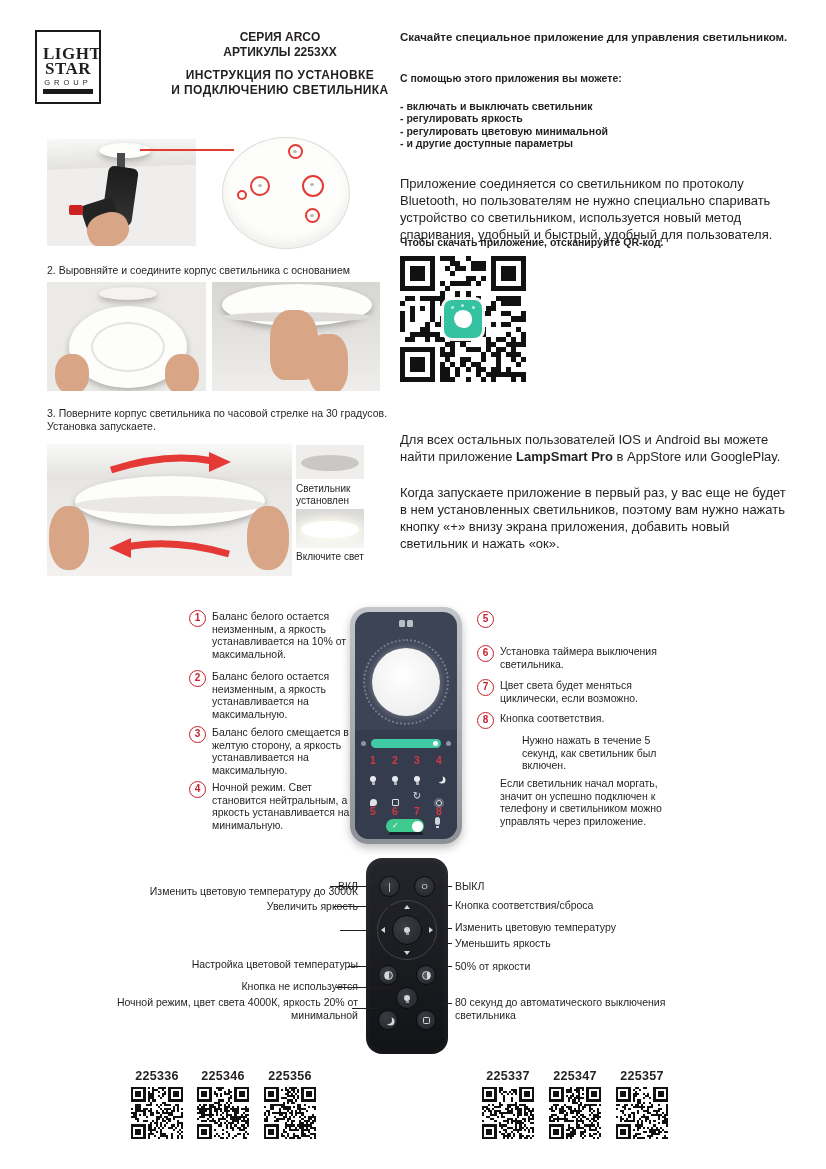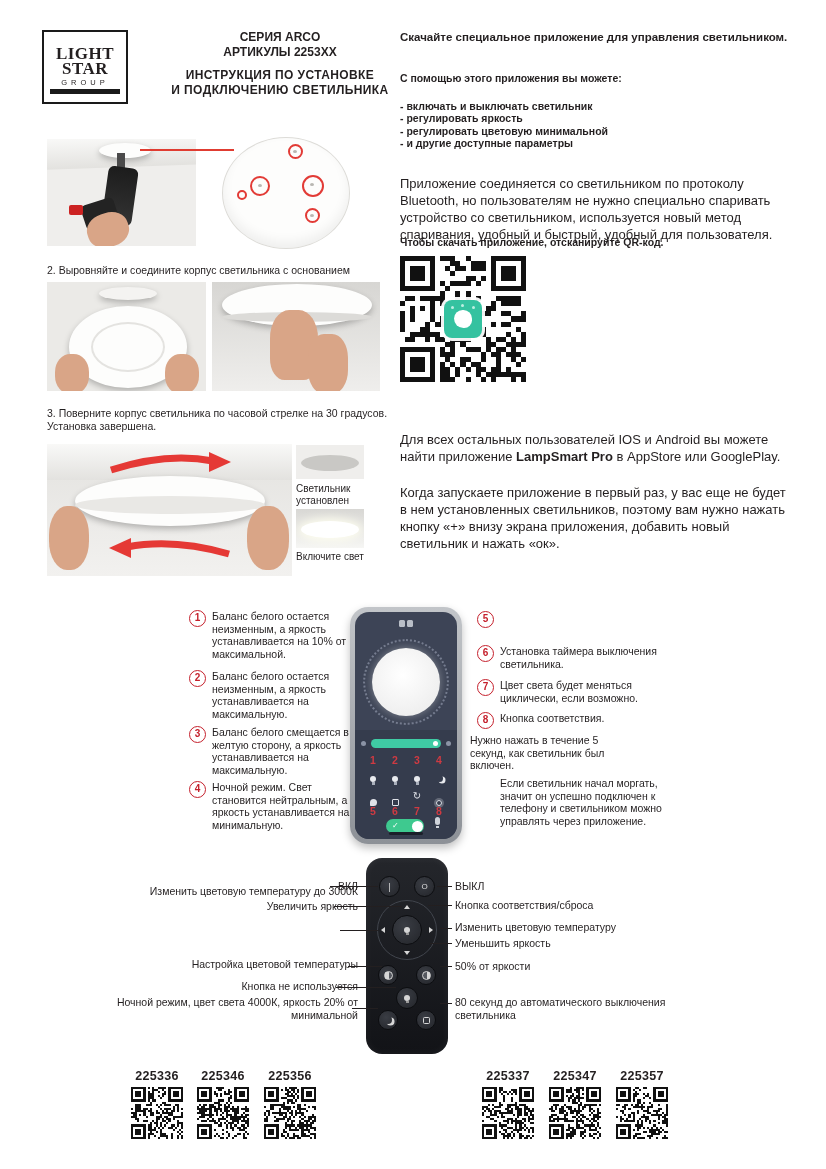--- a/index.html
+++ b/index.html
@@ -88,21 +88,21 @@
   .appicon .blob{width:18px;height:18px;background:#fff;border-radius:50% 50% 45% 55%}
   .appicon .d{position:absolute;width:3px;height:3px;background:#bfeee2;border-radius:50%}
   .art{font-size:12.5px;font-weight:bold;text-align:center;letter-spacing:.3px}
   .arrow-svg{position:absolute}
 </style>
 </head>
 <body>
 
 <div class="page">
 
-  <div class="abs logo" style="left:42px;top:30px;width:86px;height:74px">
+  <div class="abs logo" style="left:35px;top:30px;width:66px;height:74px">
     <div class="l1">LIGHT</div>
     <div class="l1">STAR</div>
     <div class="grp">GROUP</div>
     <div class="bar"></div>
   </div>
 
   <div class="abs ctr b t12" style="left:165px;top:30px;width:230px">
     <div>СЕРИЯ ARCO</div>
     <div>АРТИКУЛЫ 2253XX</div>
   </div>
@@ -149,21 +149,21 @@
   </div>
   <div class="photo" style="left:212px;top:282px;width:168px;height:109px;background:linear-gradient(180deg,#d7d6d3,#efeeec)">
     <div class="disc" style="left:10px;top:2px;width:150px;height:42px;border-radius:50%"></div>
     <div class="abs" style="left:10px;top:30px;width:150px;height:10px;background:#dcdbd8;border-radius:50%"></div>
     <div class="skin" style="left:58px;top:28px;width:48px;height:70px;border-radius:40% 40% 30% 30%"></div>
     <div class="skin" style="left:96px;top:52px;width:40px;height:60px;border-radius:40%"></div>
   </div>
 
   <div class="abs t10" style="left:47px;top:407px;width:345px">
     <div>3. Поверните корпус светильника по часовой стрелке на 30 градусов.</div>
-    <div>Установка завершена.</div>
+    <div>Установка запускаете.</div>
   </div>
 
   <div class="photo" style="left:47px;top:444px;width:245px;height:132px;background:linear-gradient(180deg,#e3e2df,#f2f1ef)">
     <div class="ceil" style="left:-6px;top:-4px;width:260px;height:40px"></div>
     <div class="disc" style="left:28px;top:32px;width:190px;height:50px;border-radius:50%"></div>
     <div class="abs" style="left:28px;top:52px;width:190px;height:18px;background:#e9e8e5;border-radius:50%"></div>
     <div class="skin" style="left:2px;top:62px;width:40px;height:64px"></div>
     <div class="skin" style="left:200px;top:62px;width:42px;height:64px"></div>
     <svg class="arrow-svg" style="left:58px;top:6px;width:130px;height:26px" viewBox="0 0 130 26">
       <path d="M6,20 Q62,2 108,11" stroke="#e53935" stroke-width="7" fill="none"></path>
@@ -473,21 +473,21 @@
     </div>
   </div>
 
   <div class="cnum" style="left:477px;top:611px">5</div>
   <div class="cnum" style="left:477px;top:645px">6</div>
   <div class="ctext" style="left:500px;top:645px;width:160px">Установка таймера выключения светильника.</div>
   <div class="cnum" style="left:477px;top:679px">7</div>
   <div class="ctext" style="left:500px;top:679px;width:160px">Цвет света будет меняться циклически, если возможно.</div>
   <div class="cnum" style="left:477px;top:712px">8</div>
   <div class="ctext" style="left:500px;top:712px;width:160px">Кнопка соответствия.</div>
-  <div class="ctext" style="left:470px;top:734px;width:160px">Нужно нажать в течение 5 секунд, как светильник был включен.</div>
+  <div class="ctext" style="left:522px;top:734px;width:160px">Нужно нажать в течение 5 секунд, как светильник был включен.</div>
   <div class="ctext" style="left:500px;top:777px;width:168px">Если светильник начал моргать, значит он успешно подключен к телефону и светильником можно управлять через приложение.</div>
 
   <div class="remote">
     <div class="rbtn" style="left:13px;top:18px;width:21px;height:21px;font-size:9px">
         <span>|</span>
       </div>
     <div class="rbtn" style="left:48px;top:18px;width:21px;height:21px;font-size:8px">
         <span>O</span>
       </div>
     <div class="dring"></div>

